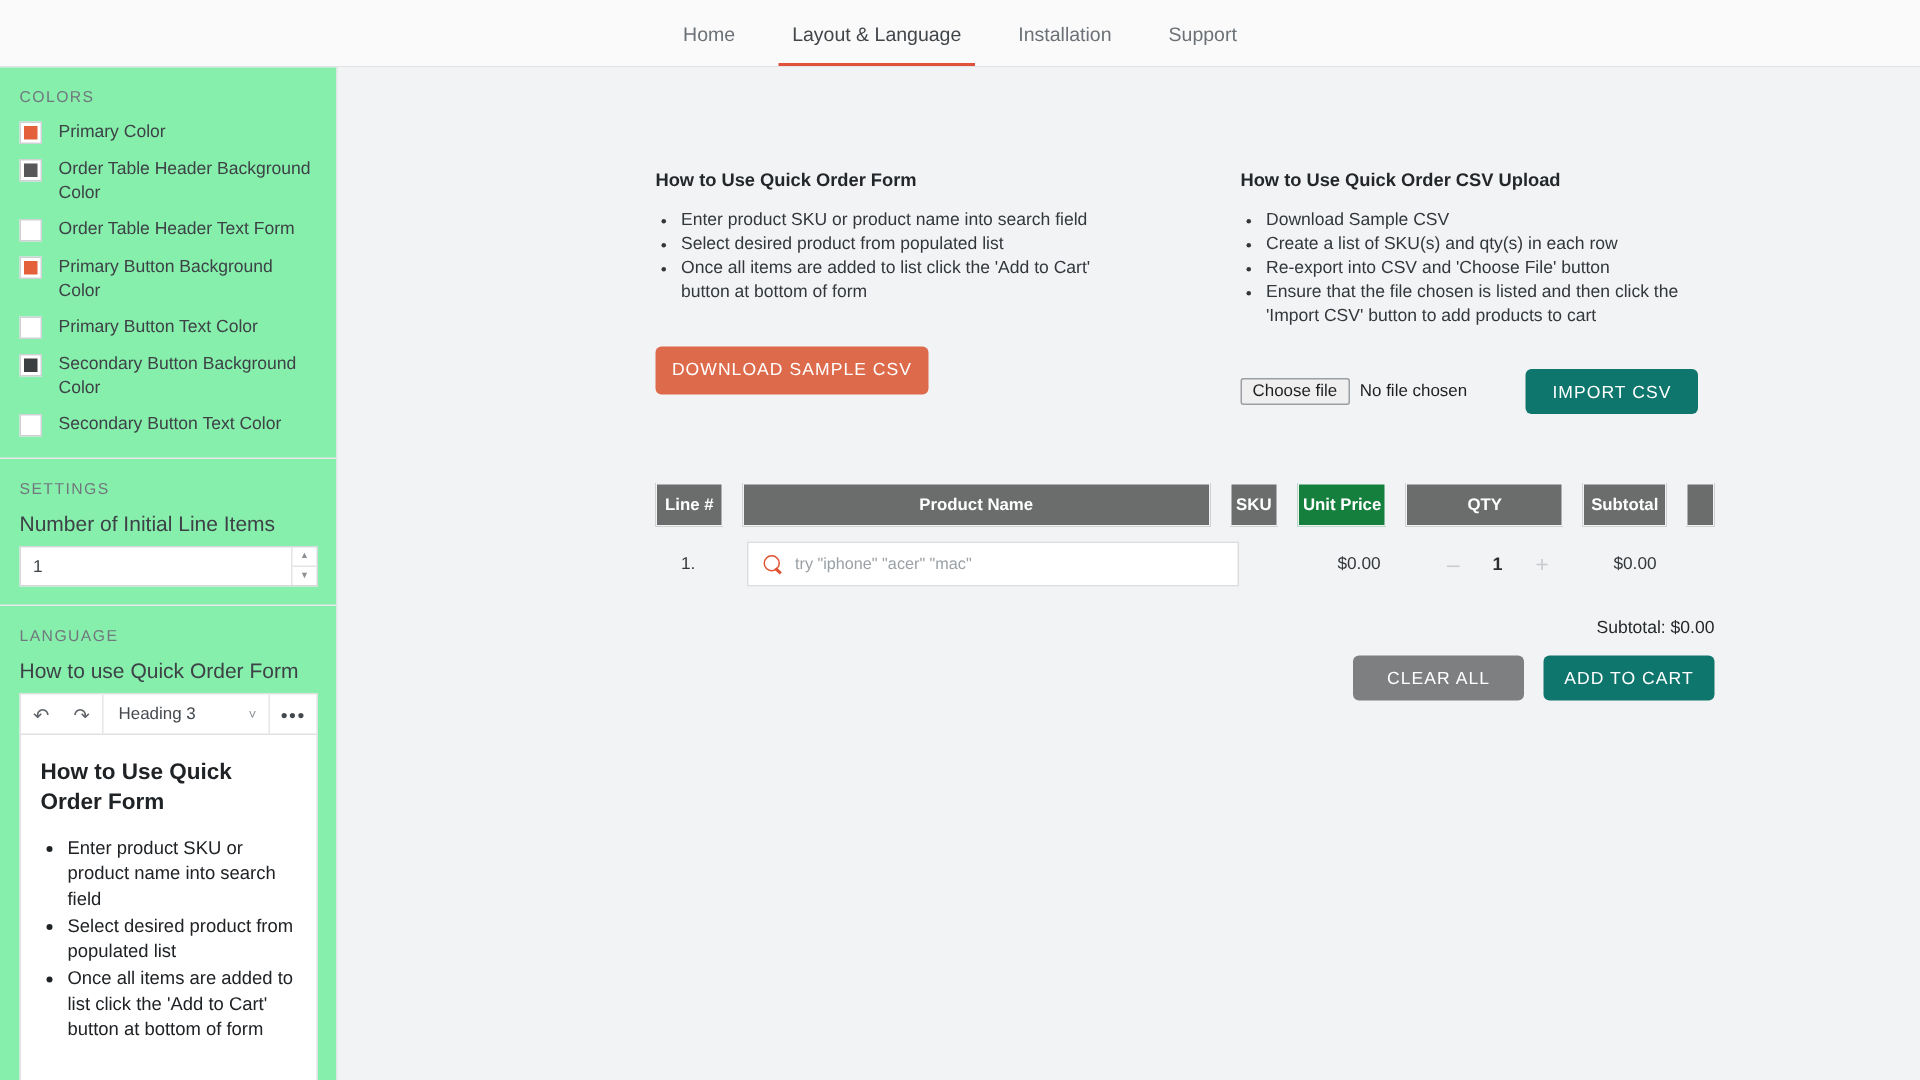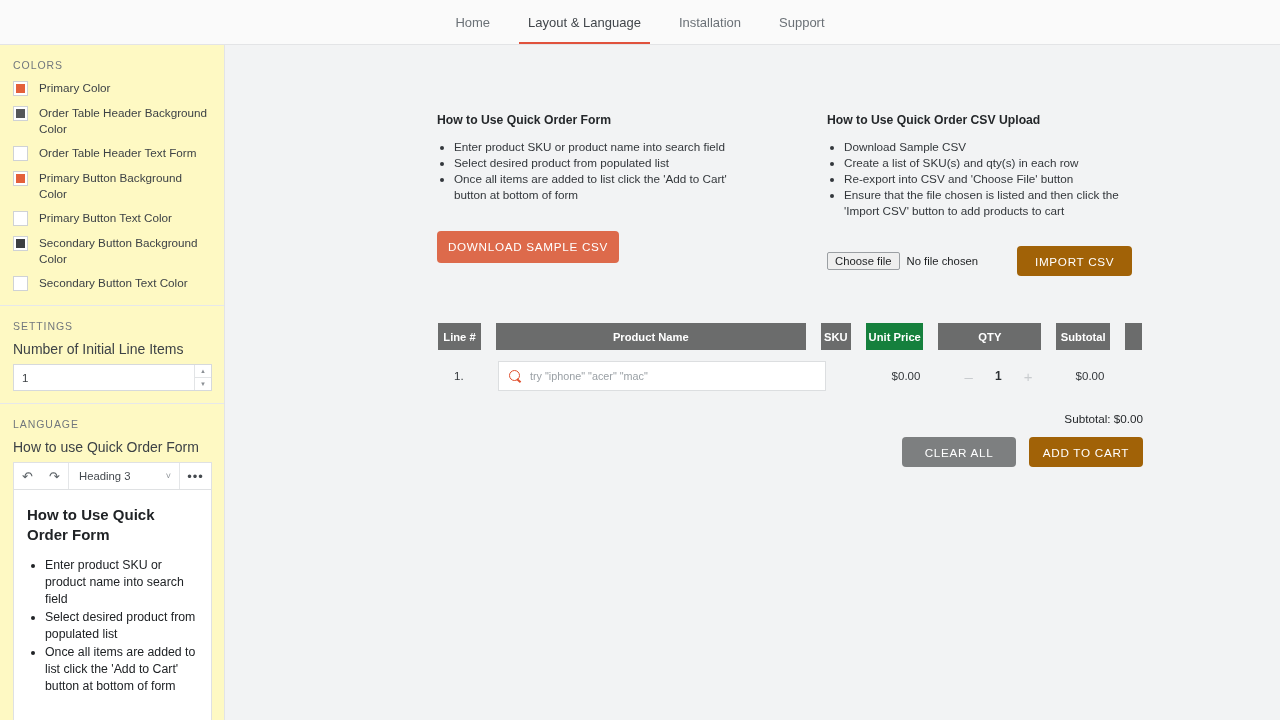--- a/index.html
+++ b/index.html
@@ -39,21 +39,21 @@
     background: #e0513c;
   }
 
   
   .body-wrap { display: flex; height: 675px; }
 
   
   .sidebar {
     width: 225px;
     flex: 0 0 225px;
-    background: #fef9c3;
+    background: #86efac;
     border-right: 1px solid #e3e4e6;
     height: 675px;
     overflow: hidden;
     position: relative;
   }
   .side-section { padding: 14px 13px 12px 13px; border-bottom: 1px solid #e7e8ea; }
   .side-section.nb { border-bottom: none; }
   .side-title {
     font-size: 10.5px;
     letter-spacing: 0.09em;
@@ -158,21 +158,21 @@
   .btn {
     border: none; outline: none; cursor: pointer;
     font-family: "Liberation Sans", sans-serif;
     font-size: 11.7px;
     letter-spacing: 0.06em;
     border-radius: 4px;
     color: #ffffff;
     display: inline-flex; align-items: center; justify-content: center;
   }
   .btn-primary { background: #dd6a4b; }
-  .btn-muted   { background: #a16207; }
+  .btn-muted   { background: #0f766e; }
   .btn-grey    { background: #7d7f80; }
 
   .csv-btn { width: 182px; height: 32px; margin-top: 28px; }
 
   .upload-row { display: flex; align-items: center; margin-top: 28px; }
   .file-input {
     display: inline-flex; align-items: center;
     font-size: 11.3px; color: #1d1f21;
   }
   .file-btn {

